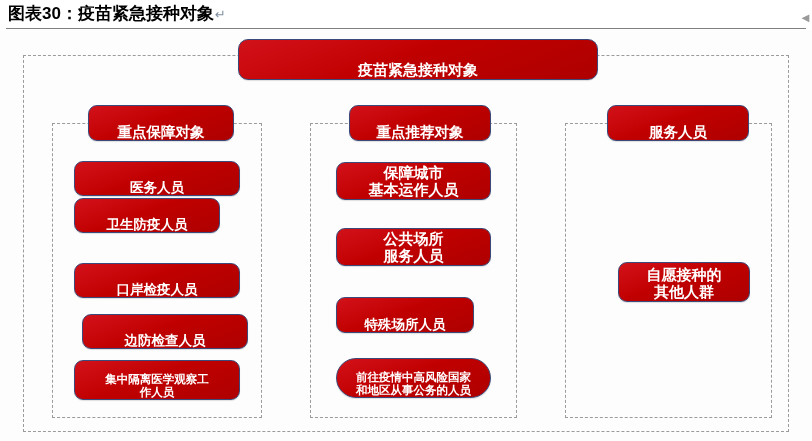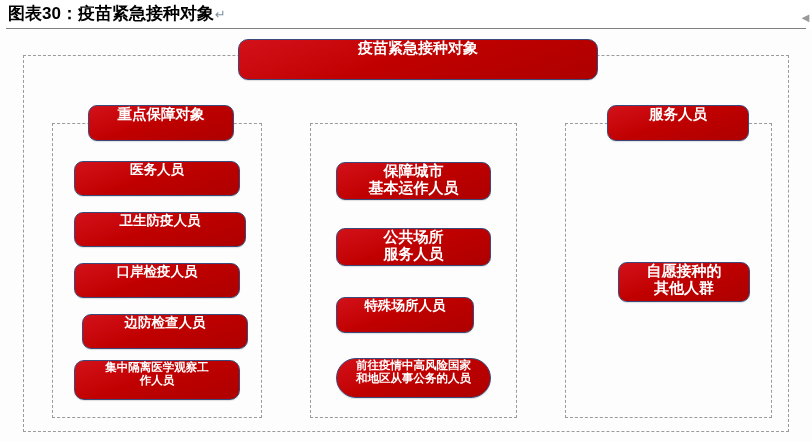--- a/index.html
+++ b/index.html
@@ -83,21 +83,21 @@
 
   
   .rbox {
     position: absolute;
     box-sizing: border-box;
     border: 1px solid #3b4a7a;
     border-radius: 9px;
     background: linear-gradient(160deg, #d2121a 0%, #c00000 45%, #ae0000 100%);
     color: #ffffff;
     display: flex;
-    align-items: flex-start;
+    align-items: flex-end;
     justify-content: center;
     text-align: center;
     font-weight: bold;
     box-shadow: 0 1px 1px rgba(0,0,0,0.12);
     z-index: 3;
   }
   .rbox span {
     display: block;
     line-height: 1.12;
     padding: 0 4px;
@@ -141,24 +141,24 @@
   .item.two-line {
     font-size: 15px;
   }
   .item.small {
     font-size: 11.5px;
     font-weight: bold;
   }
 
   
   #l-item-0 { left: 74px; top: 131px; width: 166px; height: 35px; }
-  #l-item-1 { left: 74px; top: 182px; width: 172px; height: 35px; }
+  #l-item-1 { left: 74px; top: 168px; width: 146px; height: 35px; }
   #l-item-2 { left: 74px; top: 233px; width: 166px; height: 35px; }
   #l-item-3 { left: 74px; top: 284px; width: 166px; height: 35px; margin-left: 8px; }
-  #l-item-4 { left: 74px; top: 330px; width: 166px; height: 40px; border-radius: 10px; }
+  #l-item-4 { left: 74px; top: 330px; width: 166px; height: 40px; }
 
   
   #m-item-0 { left: 336px; top: 132px; width: 155px; height: 38px; }
   #m-item-1 { left: 336px; top: 198px; width: 155px; height: 38px; }
   #m-item-2 { left: 336px; top: 267px; width: 138px; height: 36px; }
   #m-item-3 { left: 336px; top: 328px; width: 155px; height: 40px; border-radius: 20px; }
 
   
   #r-item-0 { left: 618px; top: 232px; width: 132px; height: 40px; }
 </style>
@@ -181,20 +181,23 @@
   <div id="frame-mid" class="col-frame"></div>
   <div id="frame-right" class="col-frame"></div>
 
   <div id="master-box" class="rbox">
     <span>疫苗紧急接种对象</span>
   </div>
 
   <div id="head-left" class="rbox col-head">
     <span>重点保障对象</span>
   </div>
+  <div id="head-mid" class="rbox col-head">
+    <span>重点推荐对象</span>
+  </div>
   <div id="head-right" class="rbox col-head">
     <span>服务人员</span>
   </div>
 
   <div id="l-item-0" class="rbox item">
     <span>医务人员</span>
   </div>
   <div id="l-item-1" class="rbox item">
     <span>卫生防疫人员</span>
   </div>

